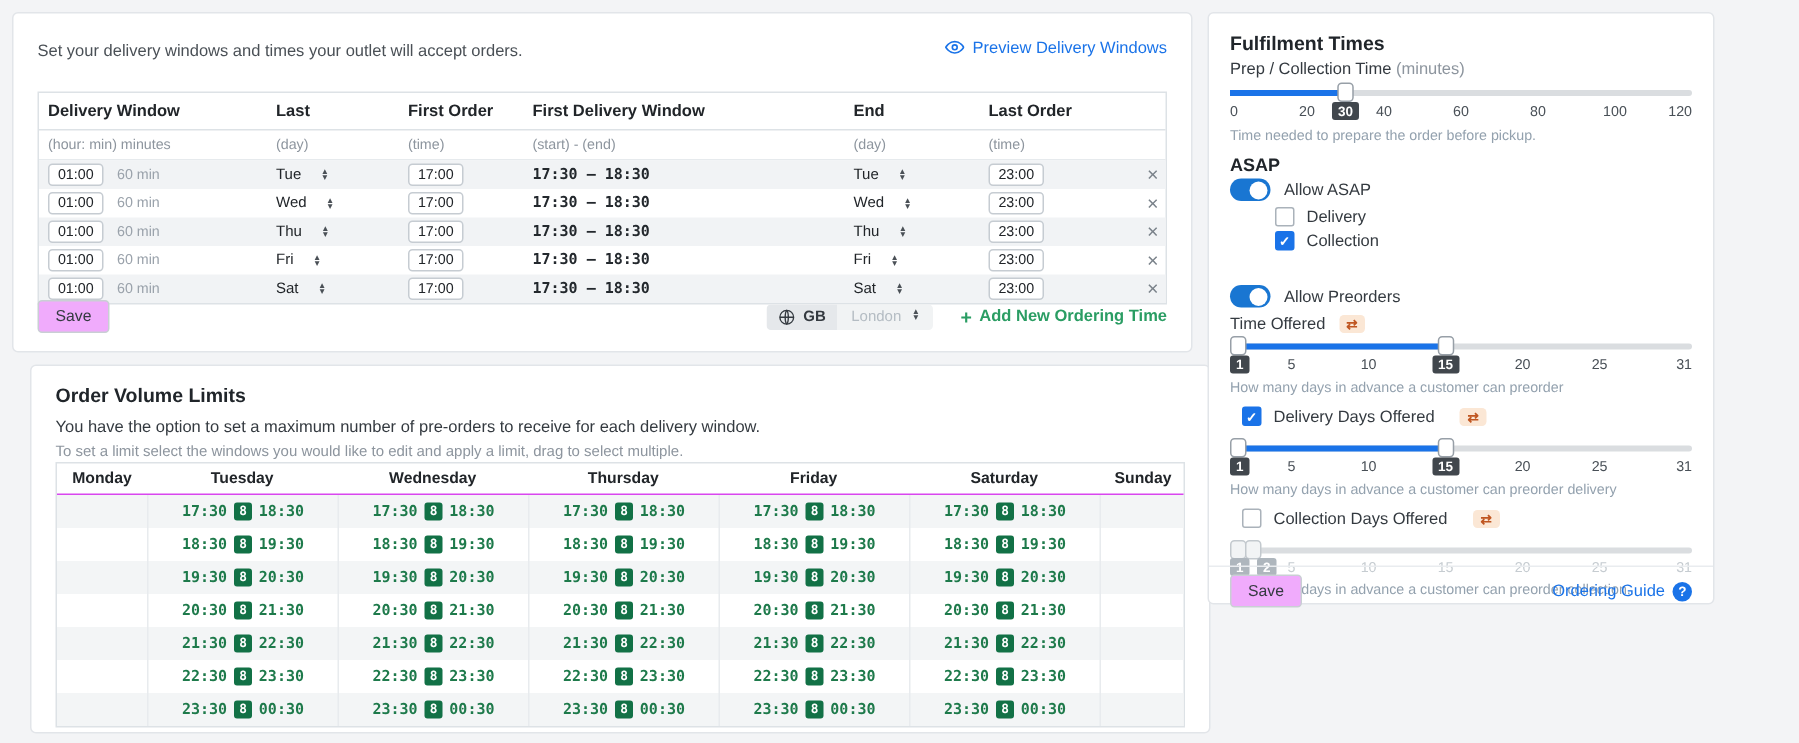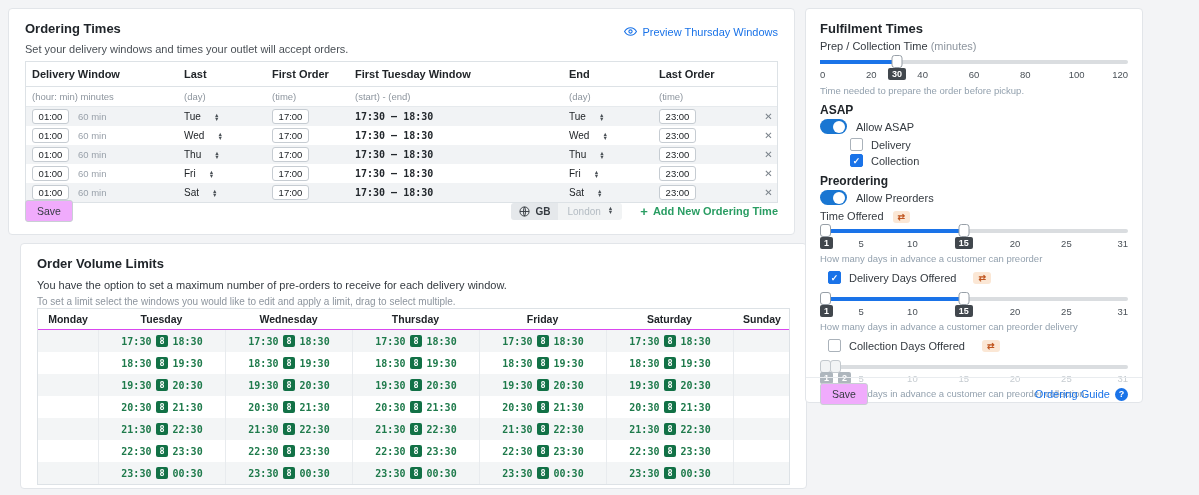--- a/index.html
+++ b/index.html
@@ -83,37 +83,36 @@
   .badge-orange { margin-left:9px; background:#fbe7d5; color:#c05621; font-size:9px; font-weight:bold; padding:1px 5px; border-radius:3px; display:inline-flex; align-items:center; }
   #f-divider { position:absolute; left:0; right:0; top:368px; border-top:1px solid #e9ecef; }
   #f-foot { position:absolute; left:14px; right:14px; top:374px; display:flex; justify-content:space-between; align-items:center; }
   .qicon { width:13px; height:13px; border-radius:50%; background:#1a73e8; color:#fff; font-size:9px; font-weight:bold; display:inline-flex; align-items:center; justify-content:center; }
 </style>
 </head>
 <body>
 
 <div class="card" id="card-ordering">
   <div id="ot-head">
-    <div class="card-title">Ordering Times</div>
     <span class="link-blue" id="ot-preview">
       <svg width="13" height="13" viewBox="0 0 24 24" fill="none" stroke="#1a73e8" stroke-width="2">
           <path d="M1 12s4-7 11-7 11 7 11 7-4 7-11 7S1 12 1 12z"></path>
           <circle cx="12" cy="12" r="3"></circle>
         </svg>
-      <span>Preview Thursday Windows</span>
+      <span>Preview Delivery Windows</span>
     </span>
     <div id="ot-sub">Set your delivery windows and times your outlet will accept orders.</div>
   </div>
 
   <div id="ot-table">
     <div class="orow hd">
       <div class="oc1">Delivery Window</div>
       <div>Last</div>
       <div>First Order</div>
-      <div>First Tuesday Window</div>
+      <div>First Delivery Window</div>
       <div>End</div>
       <div>Last Order</div>
       <div></div>
     </div>
     <div class="orow sb">
       <div class="oc1">(hour: min) minutes</div>
       <div>(day)</div>
       <div>(time)</div>
       <div>(start) - (end)</div>
       <div>(day)</div>
@@ -524,21 +523,20 @@
   </div>
   <div class="abs cb-row" style="top:129px; left:44px">
     <span class="cb"></span>
     <span class="f-label">Delivery</span>
   </div>
   <div class="abs cb-row" style="top:145px; left:44px">
     <span class="cb checked">✓</span>
     <span class="f-label">Collection</span>
   </div>
 
-  <div class="abs sec-title" style="top:165px">Preordering</div>
   <div class="abs toggle-row" style="top:181px">
     <span class="toggle">
         <span class="knob"></span>
       </span>
     <span class="f-label">Allow Preorders</span>
   </div>
 
   <div class="abs f-label" style="top:201px">
     <span>Time Offered</span><span class="badge-orange">⇄</span>
   </div>

